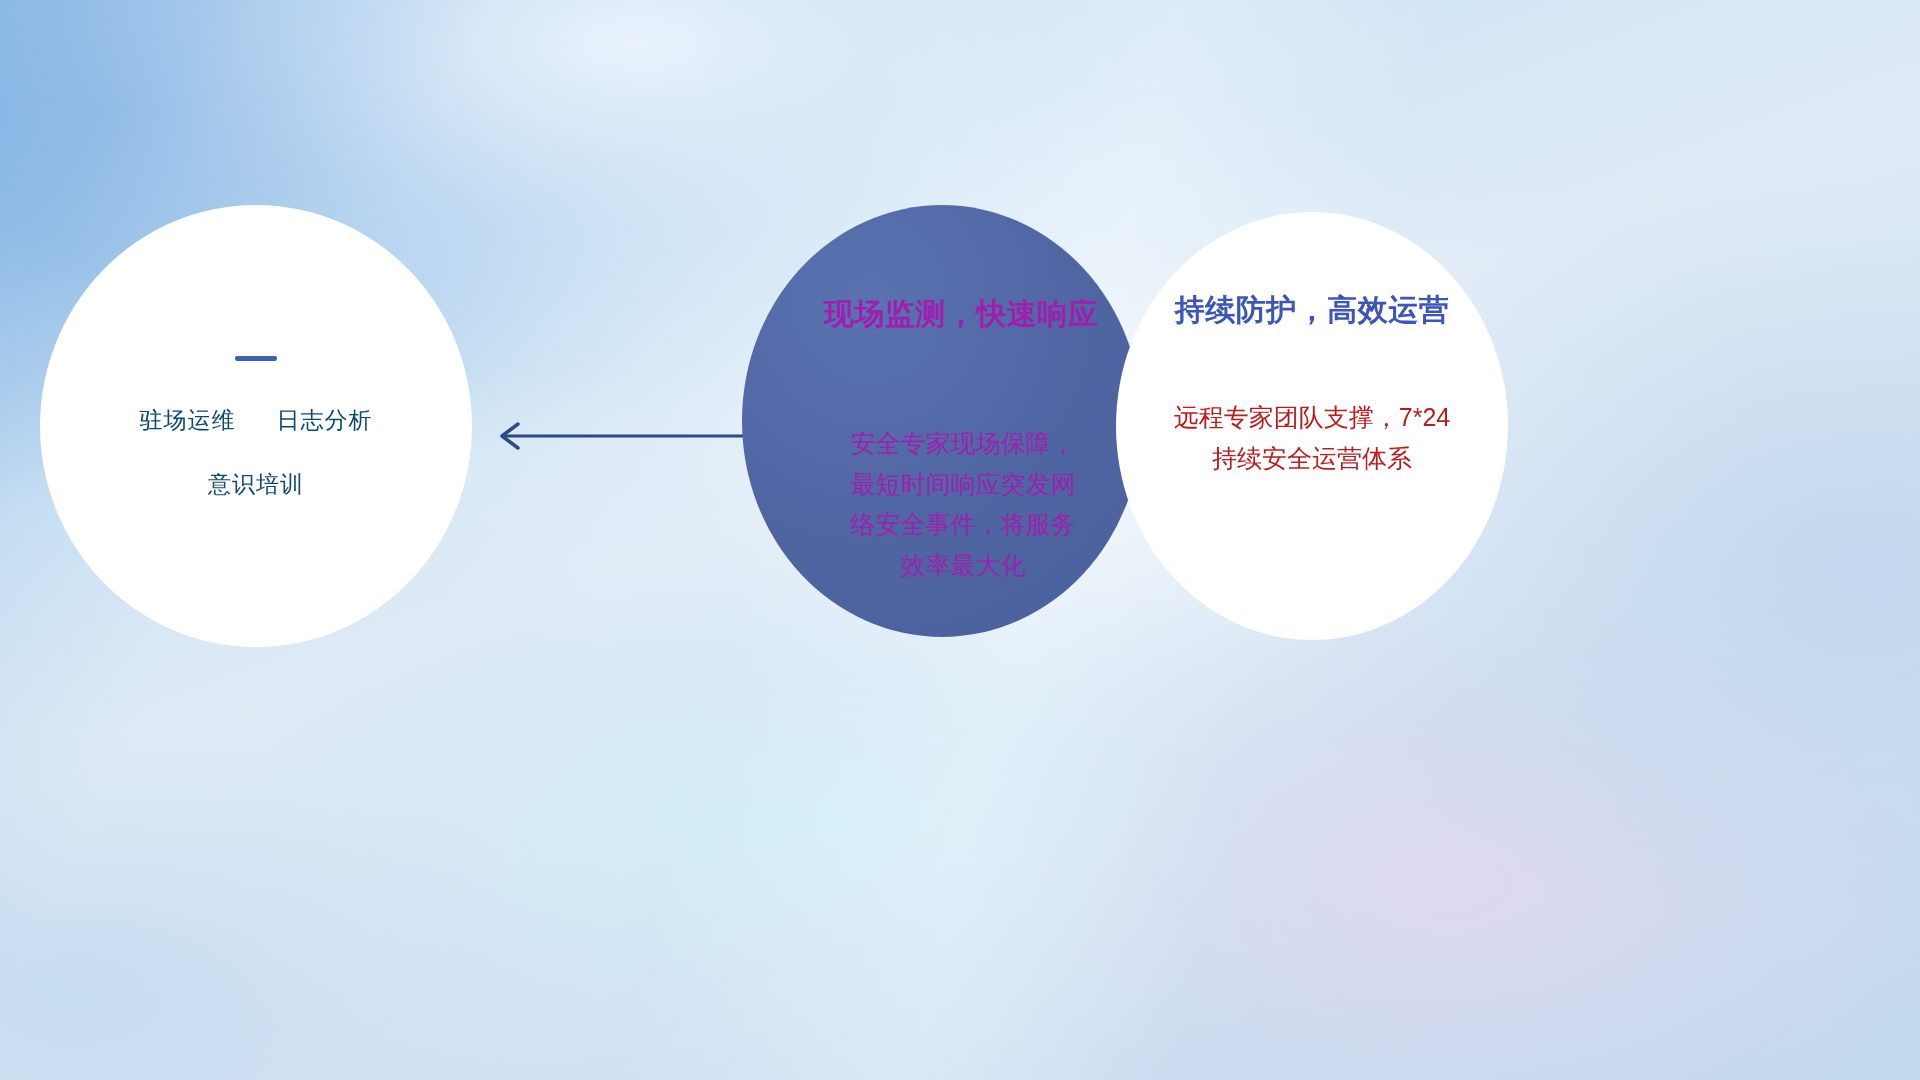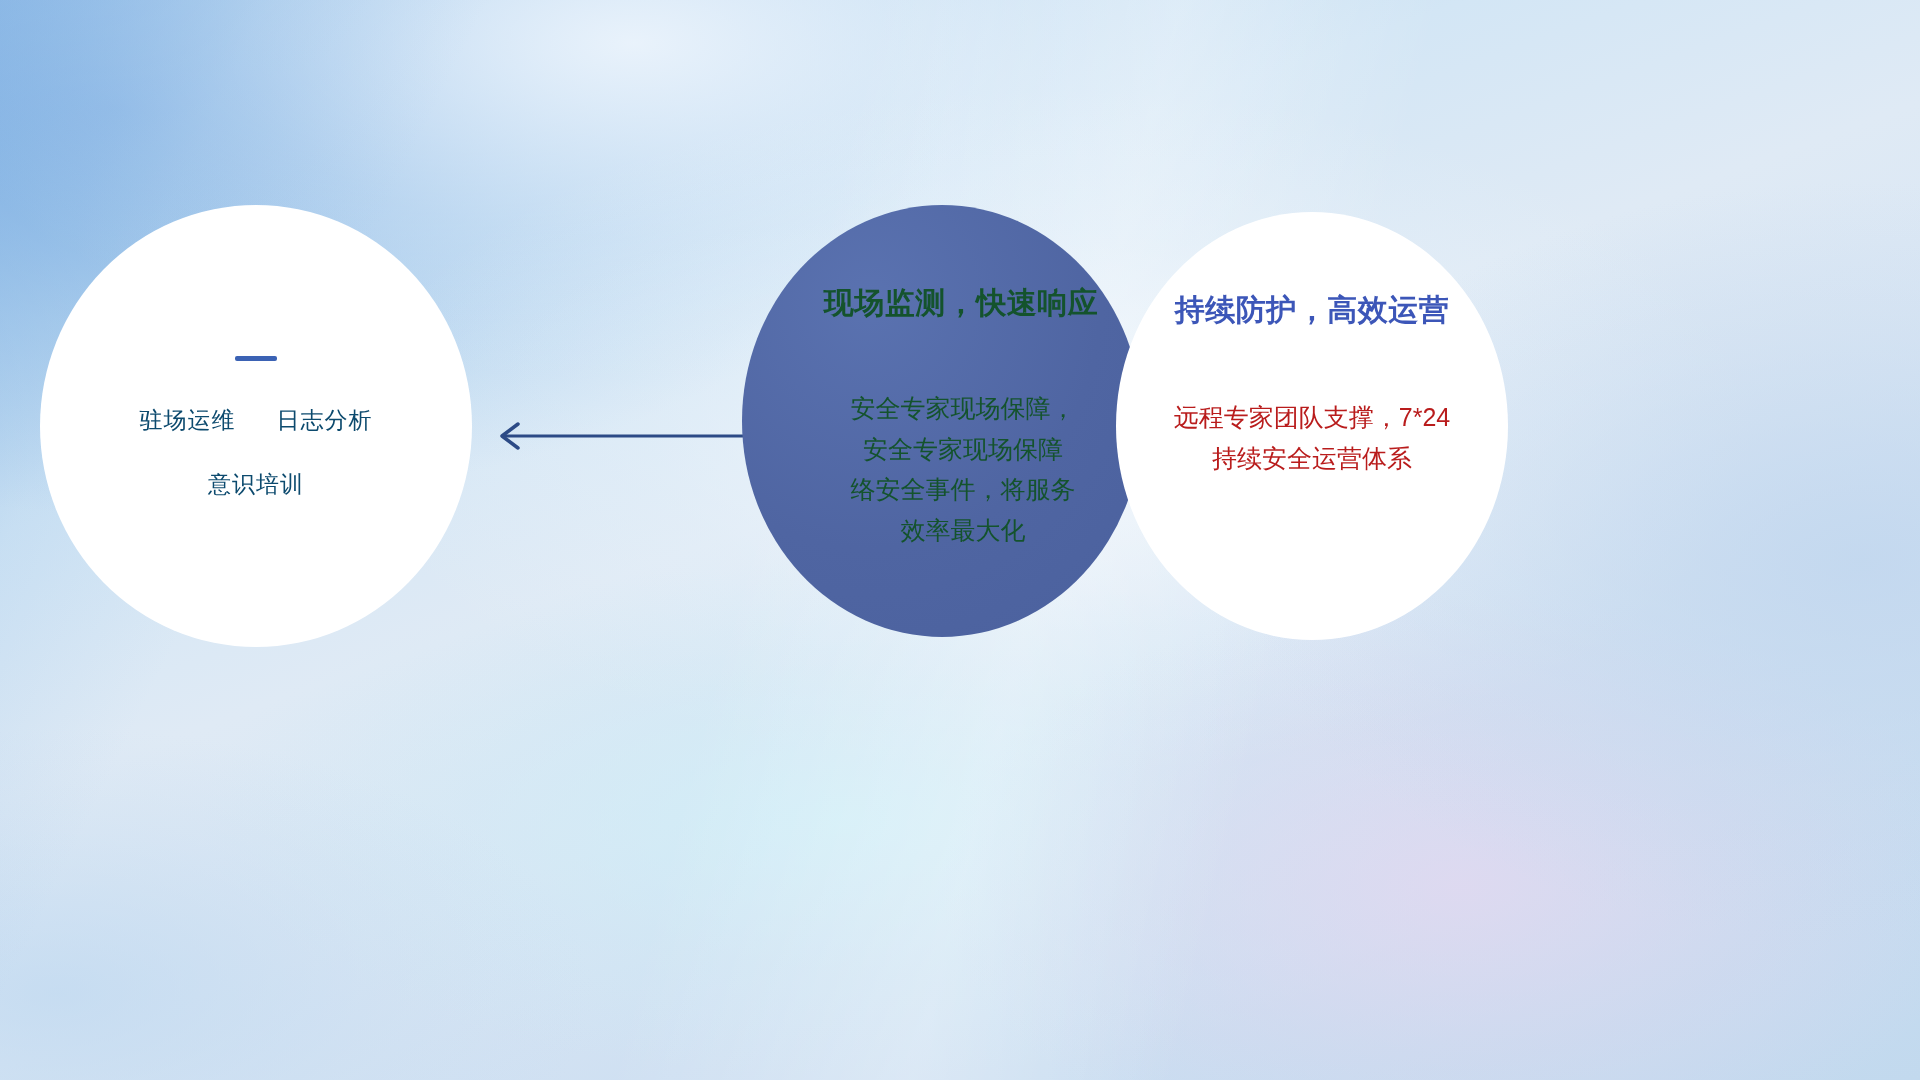--- a/index.html
+++ b/index.html
@@ -135,39 +135,39 @@
     left: 486px;
     top: 420px;
     width: 268px;
     height: 32px;
   }
 
   
   #middle-content {
     position: absolute;
     left: 742px;
-    top: 195px;
+    top: 206px;
     width: 400px;
     height: 432px;
     display: flex;
     flex-direction: column;
     align-items: center;
     text-align: center;
-    color: #14532d;
+    color: #a21caf;
   }
   #middle-title {
     margin-top: 88px;
     font-size: 30px;
     font-weight: bold;
     letter-spacing: 0.5px;
     white-space: nowrap;
     padding-left: 38px;
   }
   #middle-body {
-    margin-top: 64px;
+    margin-top: 88px;
     font-size: 25px;
     line-height: 1.62;
     width: 320px;
     padding-left: 42px;
     box-sizing: border-box;
   }
 
   
   #right-content {
     position: absolute;
@@ -220,21 +220,21 @@
   <div id="circle-middle" class="circle"></div>
 
   <div id="circle-left" class="circle"></div>
 
   <div id="circle-right" class="circle"></div>
 
   <div id="middle-content">
     <div id="middle-title">现场监测，快速响应</div>
     <div id="middle-body">
       <div>安全专家现场保障，</div>
-      <div>安全专家现场保障</div>
+      <div>最短时间响应突发网</div>
       <div>络安全事件，将服务</div>
       <div>效率最大化</div>
     </div>
   </div>
 
   <div id="left-content">
     <div id="left-divider"></div>
     <div class="left-row">
       <span>驻场运维</span>
       <span class="gap"></span>

